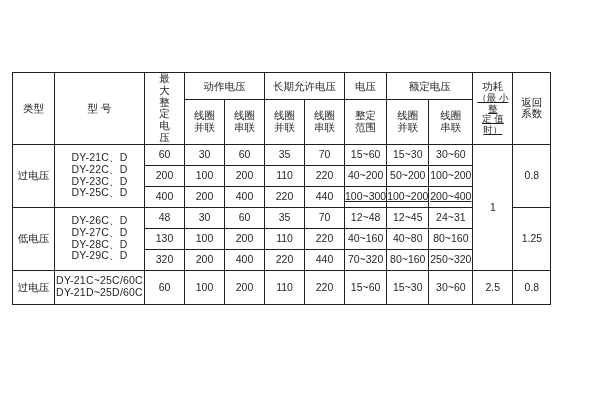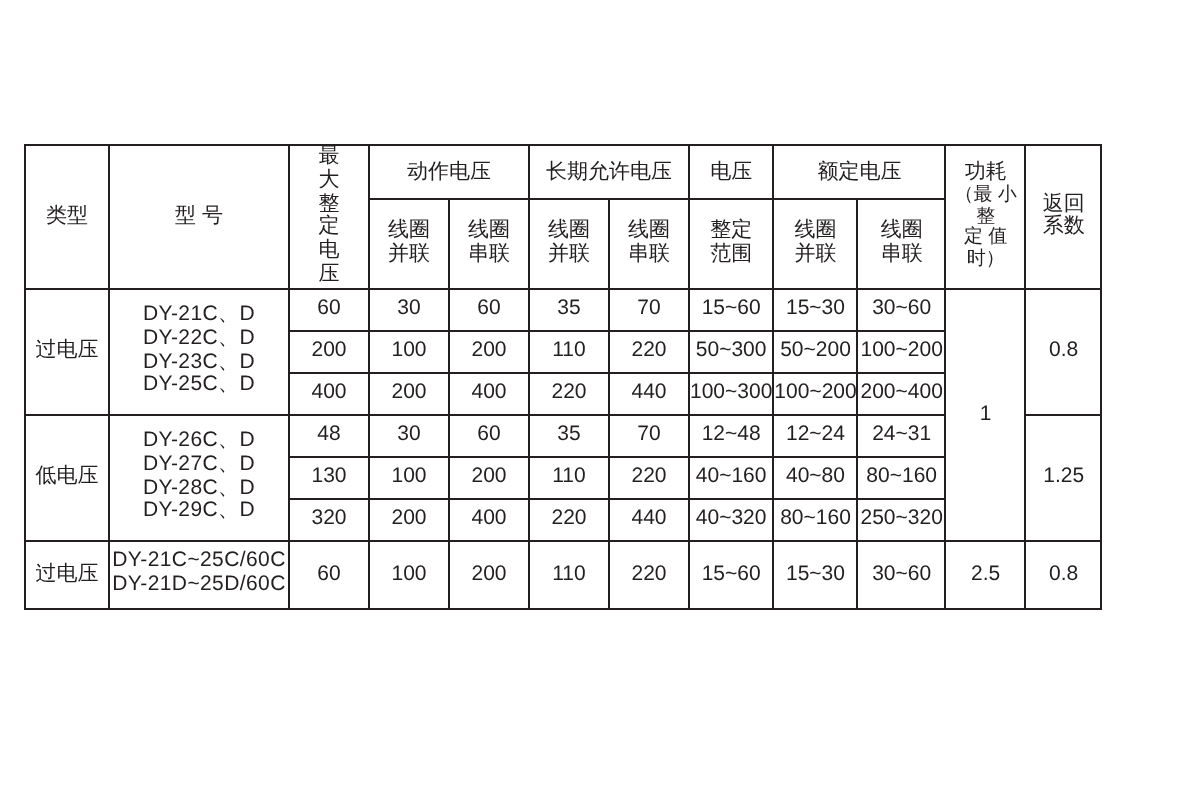--- a/index.html
+++ b/index.html
@@ -59,20 +59,21 @@
   }
   .num {
     height: 21px;
   }
   .tall-label {
     font-size: 10.5px;
     margin-left: 24px;
   }
   .small {
     font-size: 9.5px;
+    text-decoration: underline;
   }
 </style>
 </head>
 <body>
 
 <div id="sheet">
 
   <table class="spec">
     <colgroup>
       <col style="width:42px">
@@ -167,21 +168,21 @@
         <td>30~60</td>
         <td rowspan="6">1</td>
         <td rowspan="3">0.8</td>
       </tr>
       <tr class="num">
         <td>200</td>
         <td>100</td>
         <td>200</td>
         <td>110</td>
         <td>220</td>
-        <td>50~300</td>
+        <td>40~200</td>
         <td>50~200</td>
         <td>100~200</td>
       </tr>
       <tr class="num">
         <td>400</td>
         <td>200</td>
         <td>400</td>
         <td>220</td>
         <td>440</td>
         <td class="small">100~300</td>
@@ -196,41 +197,41 @@
           <span class="stack">DY-27C、D</span>
           <span class="stack">DY-28C、D</span>
           <span class="stack">DY-29C、D</span>
         </td>
         <td>48</td>
         <td>30</td>
         <td>60</td>
         <td>35</td>
         <td>70</td>
         <td>12~48</td>
-        <td>12~24</td>
+        <td>12~45</td>
         <td>24~31</td>
         <td rowspan="3">1.25</td>
       </tr>
       <tr class="num">
         <td>130</td>
         <td>100</td>
         <td>200</td>
         <td>110</td>
         <td>220</td>
         <td>40~160</td>
         <td>40~80</td>
         <td>80~160</td>
       </tr>
       <tr class="num">
         <td>320</td>
         <td>200</td>
         <td>400</td>
         <td>220</td>
         <td>440</td>
-        <td>40~320</td>
+        <td>70~320</td>
         <td>80~160</td>
         <td>250~320</td>
       </tr>
 
       <tr style="height:34px">
         <td class="tall-label">过电压</td>
         <td class="model-cell">
           <span class="stack">DY-21C~25C/60C</span>
           <span class="stack">DY-21D~25D/60C</span>
         </td>

